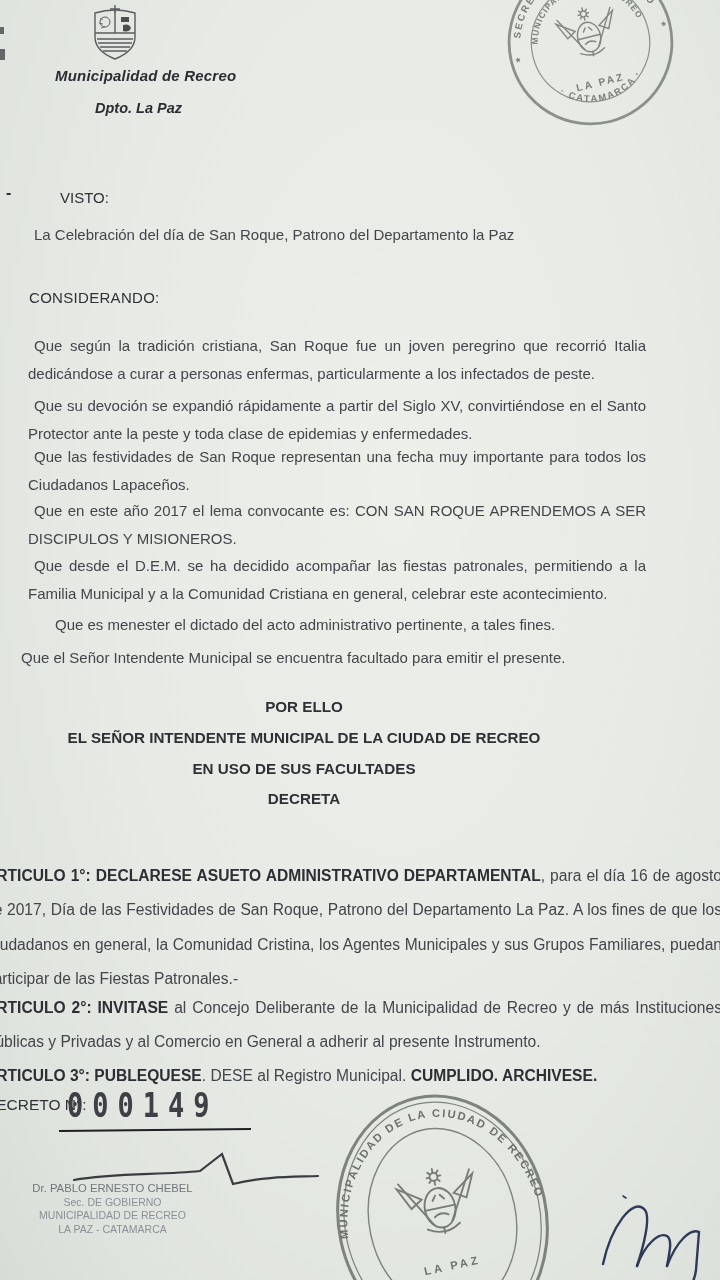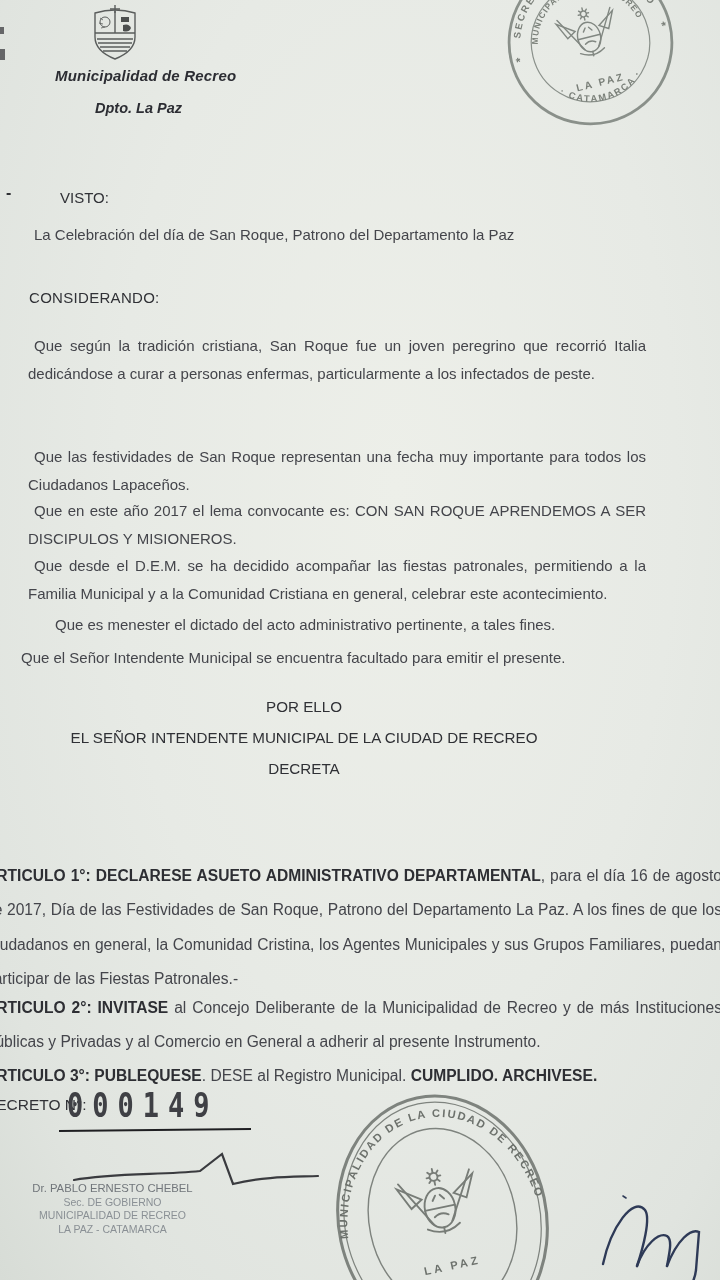--- a/index.html
+++ b/index.html
@@ -15,21 +15,21 @@
   .org-dept{top:100px;left:95px;font-size:14.5px;}
   .dateline{top:147px;left:281px;font-size:14.6px;}
   .edge-dash{top:184px;left:6px;font-size:16px;font-weight:bold;color:#2e2f33;}
   .visto-label{top:189px;left:60px;font-size:15px;}
   .visto-body{top:226px;left:34px;font-size:15px;}
   .cons-label{top:289px;left:29px;font-size:15px;letter-spacing:.3px;}
   .cpara{left:28px;width:618px;text-align:justify;font-size:15px;line-height:27.5px;text-indent:6px;}
   .p1{top:317px;} .p2{top:377px;} .p3{top:428px;} .p4{top:482px;} .p5{top:537px;}
   .p6{top:596px;left:20px;text-align:left;width:660px;margin-left:29px;}
   .p7{top:629px;left:15px;text-align:left;width:660px;}
-  .porello{top:692px;left:0;width:608px;text-align:center;font-weight:normal;color:#2f3035;
+  .porello{top:692px;left:0;width:608px;text-align:center;font-weight:bold;color:#2f3035;
     font-size:15.2px;line-height:30.8px;}
   .porello span{display:block;}
   .art{left:-15px;width:737px;text-align:justify;font-size:15.6px;line-height:34.5px;}
   .a1{top:843px;} .a2{top:975px;} .a3{top:1043px;text-align:left;}
   .art b{color:#2d2e33;}
   .decreto-label{top:1096px;left:-15px;font-size:15.5px;}
   .decreto-number{top:1086px;left:67px;font-family:"DejaVu Sans Mono",monospace;font-weight:bold;
     font-size:27px;letter-spacing:9px;color:#3f4045;transform:scaleY(1.22);transform-origin:top left;}
   .decreto-line{top:1129px;left:59px;width:192px;height:2px;background:#1f1f22;transform:rotate(-.6deg);}
   .sig-stamp{top:1182px;left:20px;width:185px;text-align:center;line-height:13.5px;
@@ -105,29 +105,31 @@
   <div class="abs bi org-dept">Dpto. La Paz</div>
 
 
   <div class="abs edge-dash">-</div>
   <div class="abs b visto-label">VISTO:</div>
   <div class="abs visto-body">La  Celebración del día de San Roque, Patrono del Departamento la Paz</div>
 
   <div class="abs b cons-label">CONSIDERANDO:</div>
 
   <p class="abs cpara p1">Que según la tradición cristiana, San Roque fue un joven peregrino que recorrió Italia dedicándose a curar a personas enfermas, particularmente a los infectados de peste.</p>
+  <p class="abs cpara p2">Que su devoción se expandió rápidamente a partir del Siglo XV, convirtiéndose en el Santo Protector ante la peste y toda clase de epidemias y enfermedades.</p>
   <p class="abs cpara p3">Que las festividades de San Roque representan una fecha muy importante para todos los Ciudadanos Lapaceños.</p>
   <p class="abs cpara p4">Que en este año 2017 el lema convocante es: CON SAN ROQUE APRENDEMOS  A SER DISCIPULOS Y MISIONEROS.</p>
   <p class="abs cpara p5">Que desde el D.E.M. se ha decidido acompañar las fiestas patronales, permitiendo a la Familia Municipal y  a la Comunidad Cristiana en general, celebrar este acontecimiento.</p>
   <p class="abs cpara p6">Que es menester el dictado del acto administrativo pertinente, a tales fines.</p>
   <p class="abs cpara p7">Que el Señor Intendente Municipal se encuentra facultado para emitir el presente.</p>
 
   <div class="abs porello">
     <span>POR ELLO</span>
     <span>EL SEÑOR INTENDENTE MUNICIPAL DE LA CIUDAD DE RECREO</span>
+    <span>EN USO DE SUS FACULTADES</span>
     <span>DECRETA</span>
   </div>
 
   <p class="abs art a1"><b>ARTICULO 1°: DECLARESE ASUETO ADMINISTRATIVO DEPARTAMENTAL</b><span>, para el día 16 de agosto de 2017, Día de las Festividades de San Roque, Patrono del Departamento  La Paz. A los fines de que los Ciudadanos en general, la Comunidad Cristina, los Agentes Municipales y sus Grupos Familiares, puedan participar de las Fiestas Patronales.-</span></p>
 
   <p class="abs art a2"><b>ARTICULO 2°: INVITASE</b><span> al Concejo Deliberante de la Municipalidad de Recreo y de más Instituciones Públicas y Privadas y al Comercio en General a adherir al presente Instrumento.</span></p>
 
   <p class="abs art a3"><b>ARTICULO 3°: PUBLEQUESE</b><span>. DESE al Registro Municipal. </span><b>CUMPLIDO. ARCHIVESE.</b></p>
 
   <div class="abs b decreto-label">DECRETO N°:</div>

